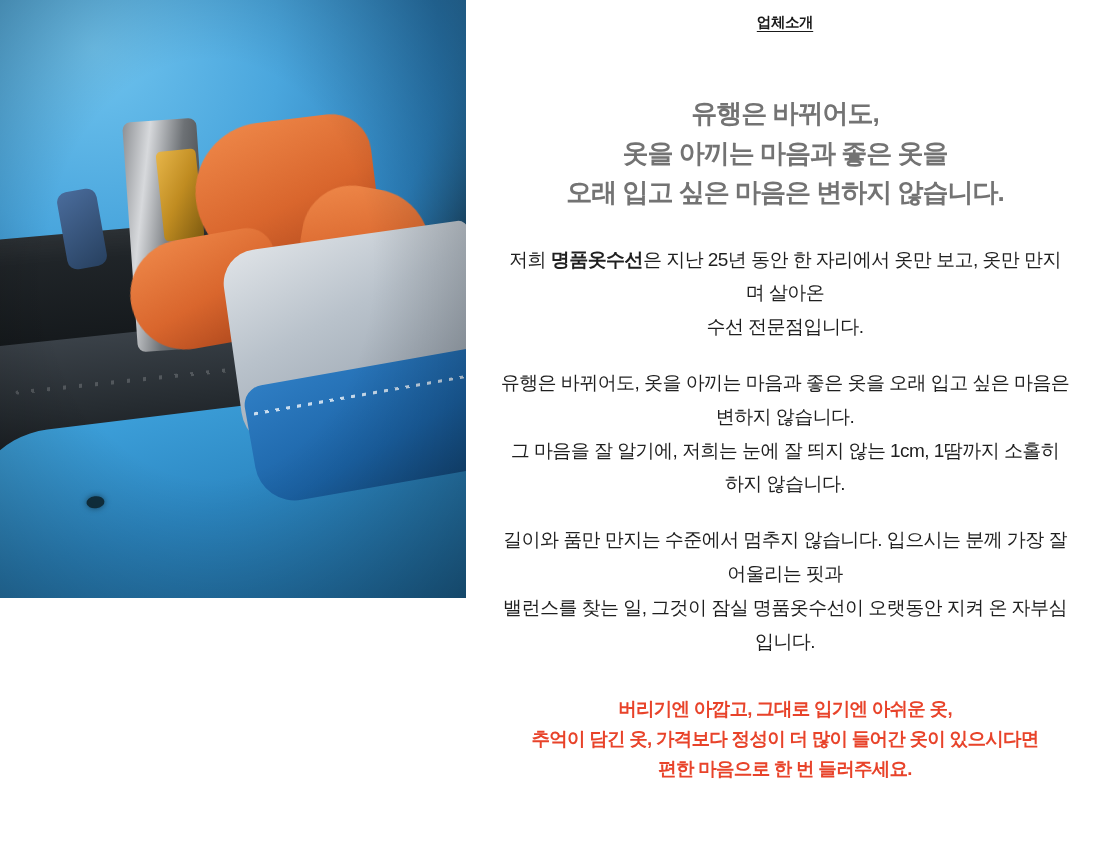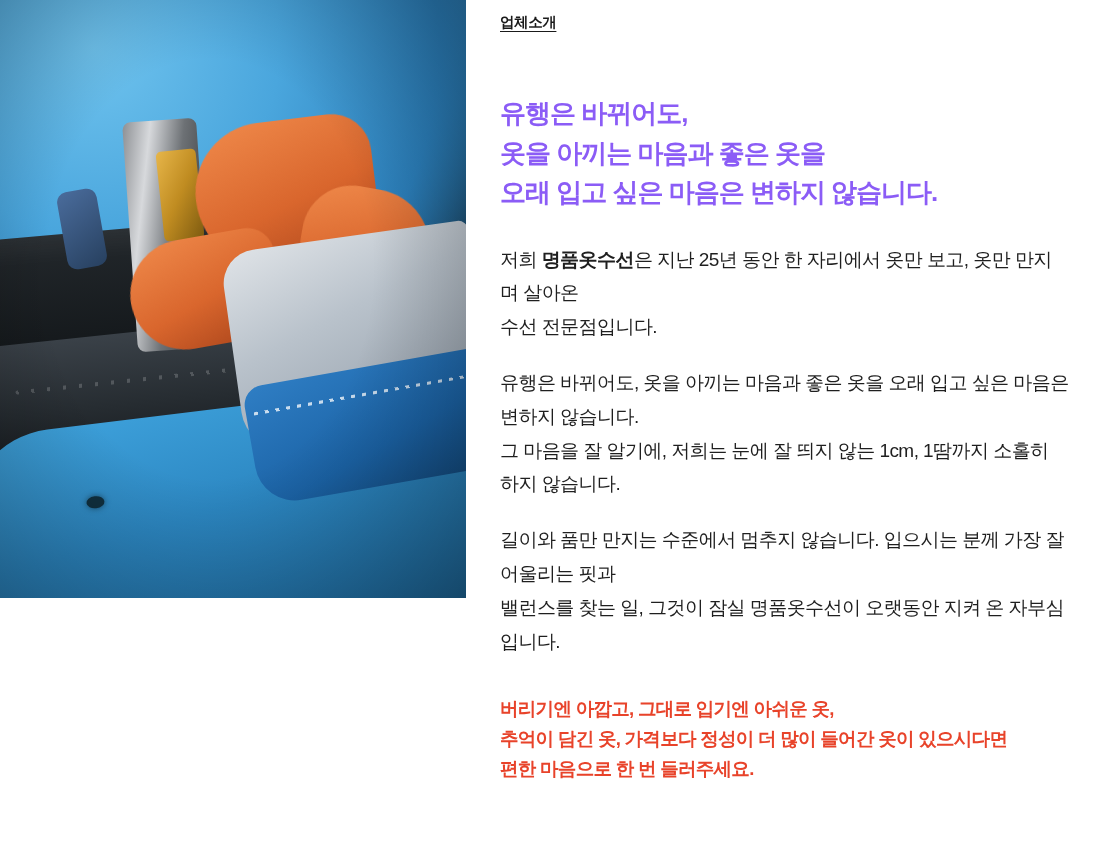--- a/index.html
+++ b/index.html
@@ -13,20 +13,21 @@
     font-family: "Liberation Sans", sans-serif;
     color: #1a1a1a;
     overflow: hidden;
   }
   .page {
     position: relative;
     width: 1096px;
     height: 842px;
     display: flex;
     align-items: flex-start;
+    text-align: center;
   }
 
   
   .photo {
     position: relative;
     width: 466px;
     height: 598px;
     flex: 0 0 466px;
     overflow: hidden;
     background: #0c1116;
@@ -215,21 +216,21 @@
     text-decoration: underline;
     text-underline-offset: 4px;
     margin: 5px 0 0 0;
   }
   .headline {
     margin: 62px 0 0 0;
     font-size: 26px;
     line-height: 1.52;
     font-weight: bold;
     letter-spacing: -1px;
-    color: #8b5cf6;
+    color: #737373;
     white-space: pre-line;
   }
   .body-block {
     margin-top: 30px;
     font-size: 19px;
     line-height: 1.78;
     letter-spacing: -0.55px;
     color: #1f1f1f;
     white-space: pre-line;
   }

